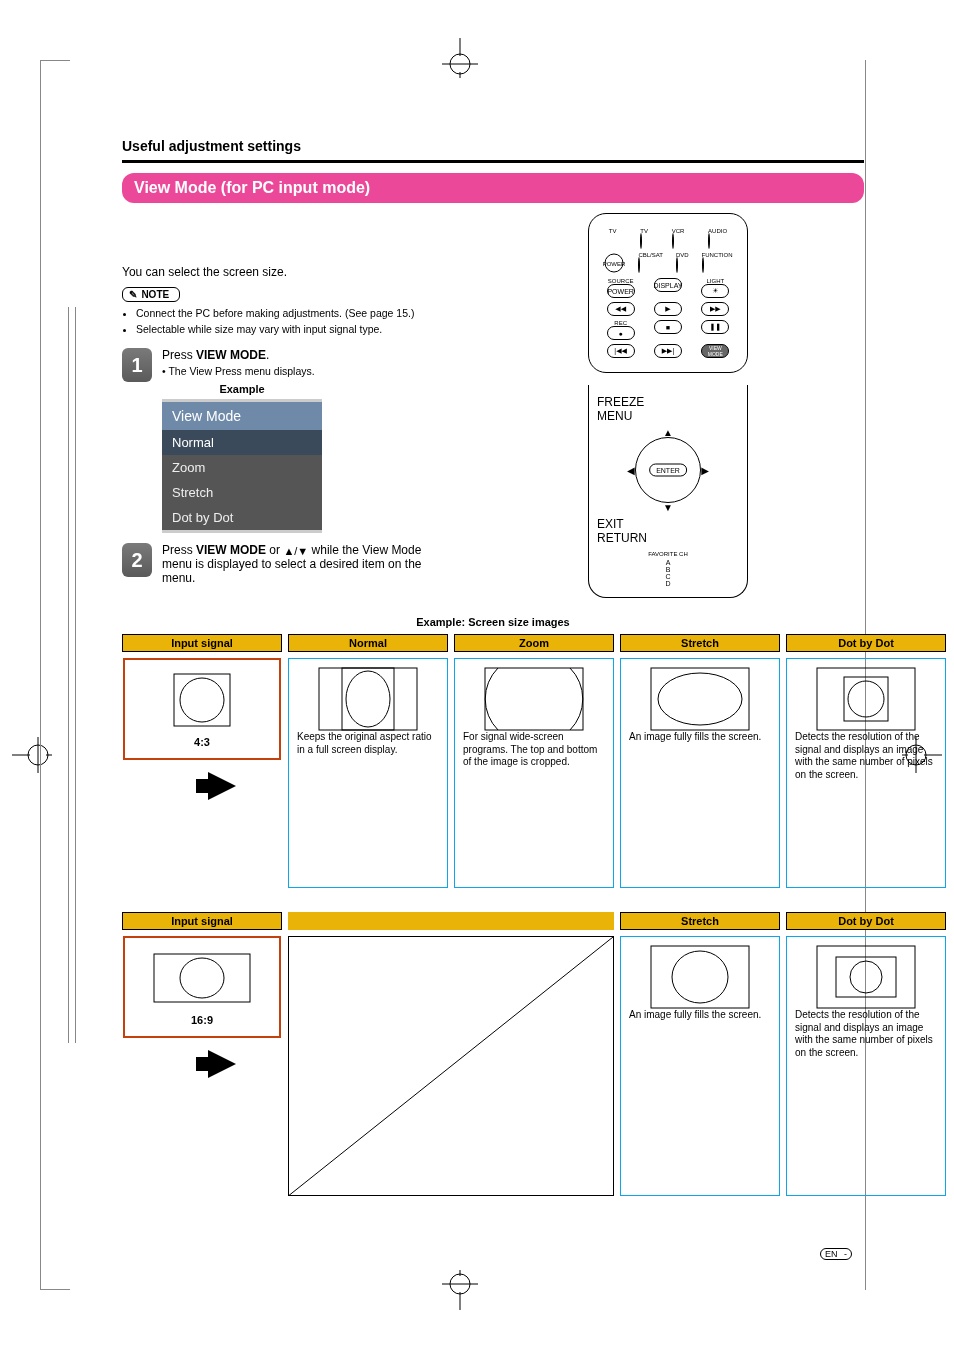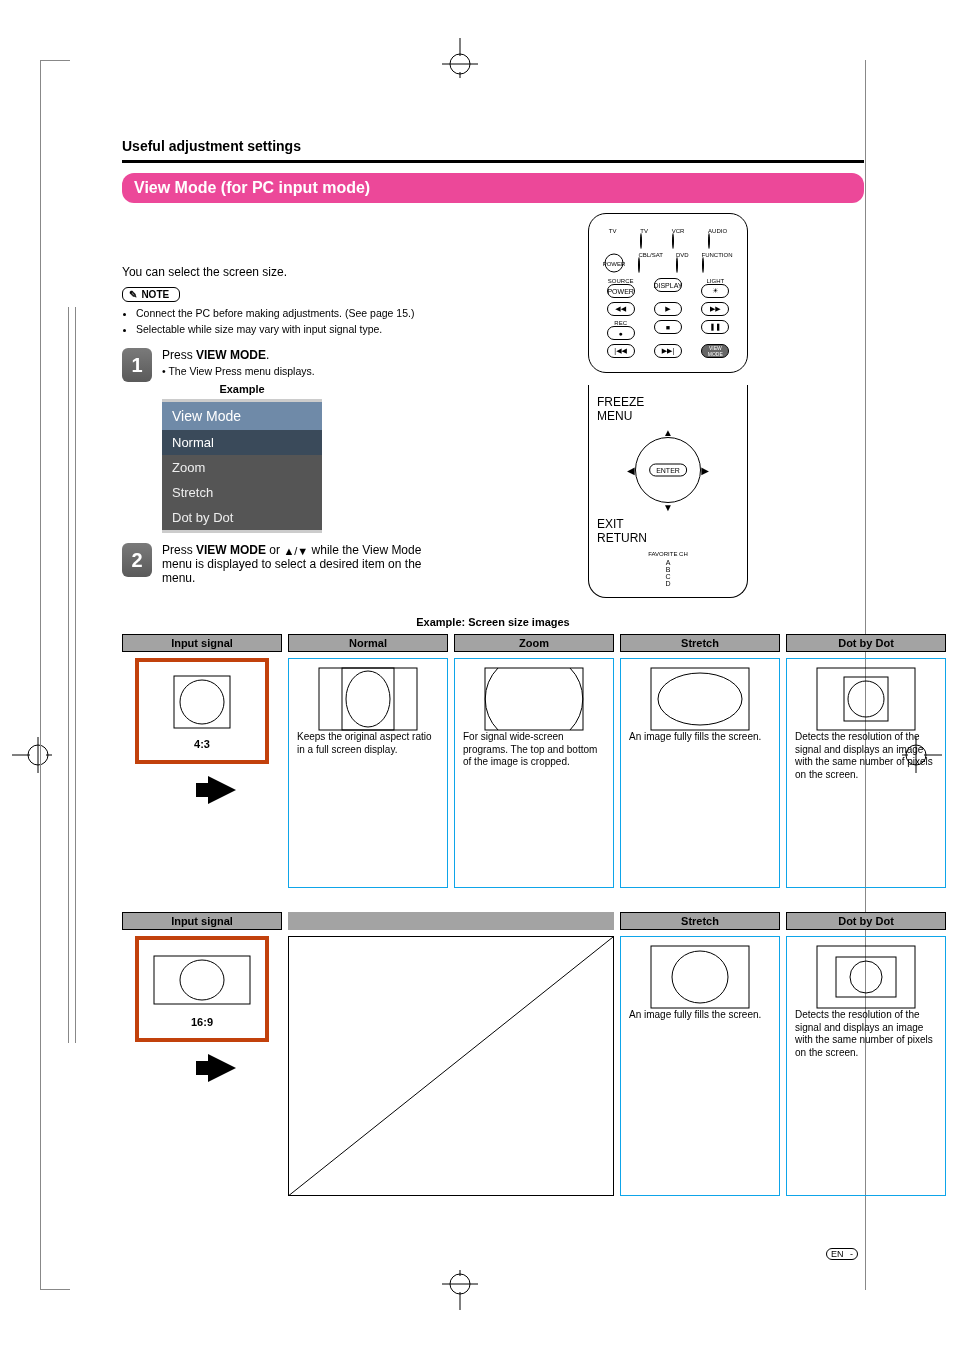--- a/index.html
+++ b/index.html
@@ -124,53 +124,53 @@
     grid-template-columns: 160px 160px 160px 160px 160px;
     gap: 6px;
   }
   .grid4 {
     display:grid;
     grid-template-columns: 160px 326px 160px 160px;
     gap: 6px;
   }
   .cell-head {
     text-align:center; font-weight:bold; font-size:11px;
-    border:1px solid #000; padding:2px 4px; background:#a3a3a3;
+    border:1px solid #000; padding:2px 4px; background:#eab308;
   }
   .cell-head.blank { border:none; }
   .cell {
     border:1px solid #0ea5e9; padding:8px; font-size:10px; line-height:1.25;
     display:flex; flex-direction:column; align-items:center;
     min-height:230px;
   }
   .cell .desc { align-self:flex-start; }
   .sig-cell {
     display:flex; flex-direction:column; align-items:center; gap:8px;
     min-height:230px;
   }
-  .sig-cell .sigbox { border:4px solid #c2410c; width:134px; padding:10px 0; display:flex; flex-direction:column; align-items:center; gap:6px;}
+  .sig-cell .sigbox { border:2px solid #c2410c; width:158px; padding:10px 0; display:flex; flex-direction:column; align-items:center; gap:6px;}
   .sig-cell .caption { font-weight:bold; font-size:11px;}
   .arrow-right {
     width:0; height:0; border-top:14px solid transparent;
     border-bottom:14px solid transparent; border-left:28px solid #000;
     position:relative;
   }
   .arrow-right::before {
     content:""; position:absolute; left:-40px; top:-7px;
     width:14px; height:14px; background:#000;
   }
   .arrow-wrap { display:flex; align-items:center; }
 
   .big-cell {
     border:1px solid #000; min-height:260px;
     display:flex; align-items:stretch;
   }
 
   .footer-lang {
-    position:absolute; right:6px; bottom:10px;
+    position:absolute; right:12px; bottom:10px;
     font-size:9px; border:1px solid #000; border-radius:8px; padding:0 4px;
   }
   .footer-lang::after { content:" -"; border:none; padding-left:4px;}
 
   
   .rightframe {
     position:absolute; right:88px; top:60px; bottom:60px;
     border-right:1px solid #888;
   }
 </style>

